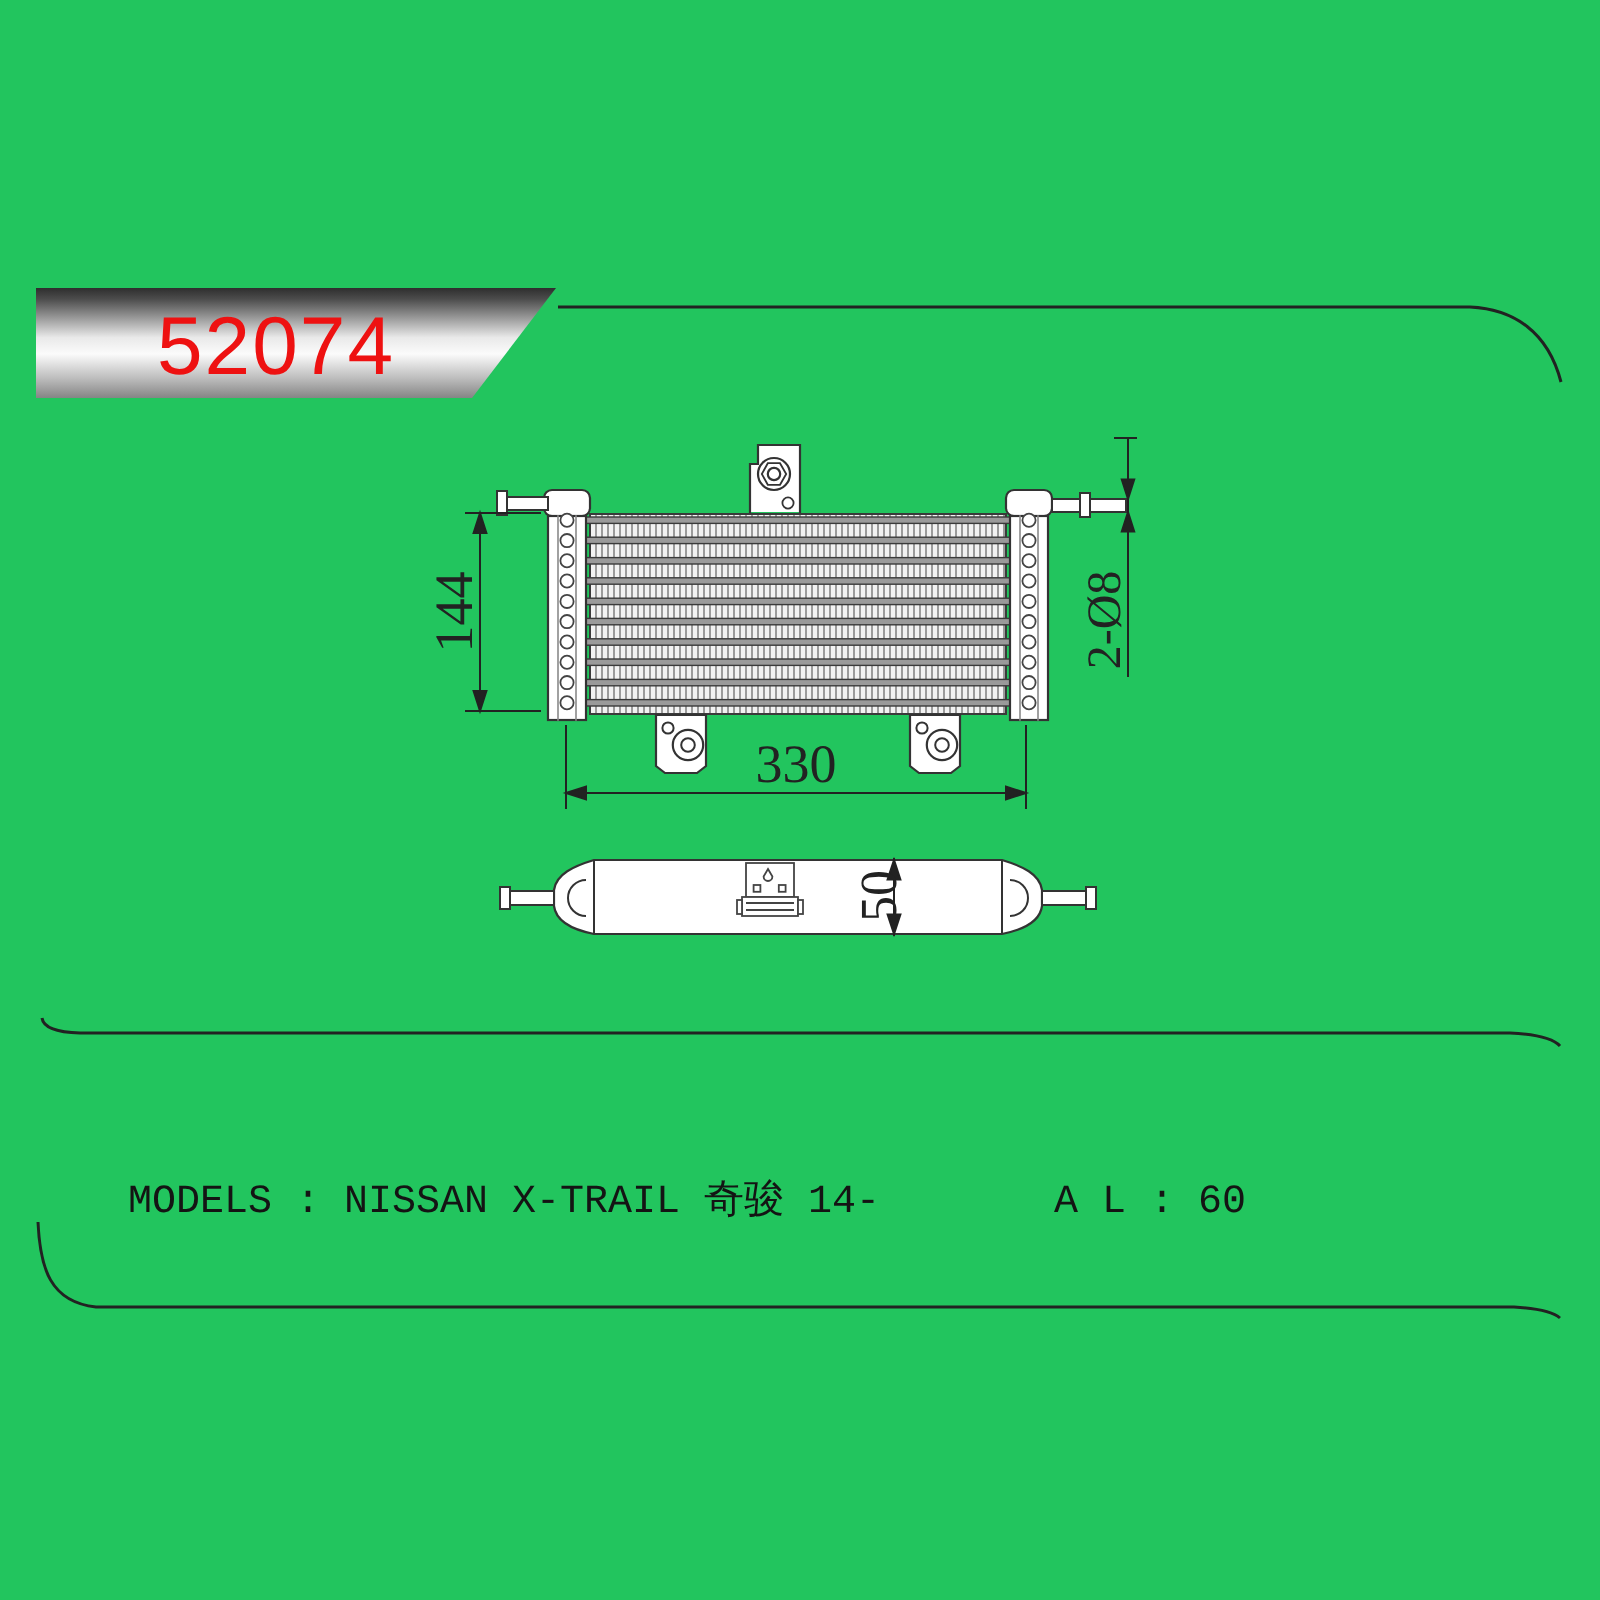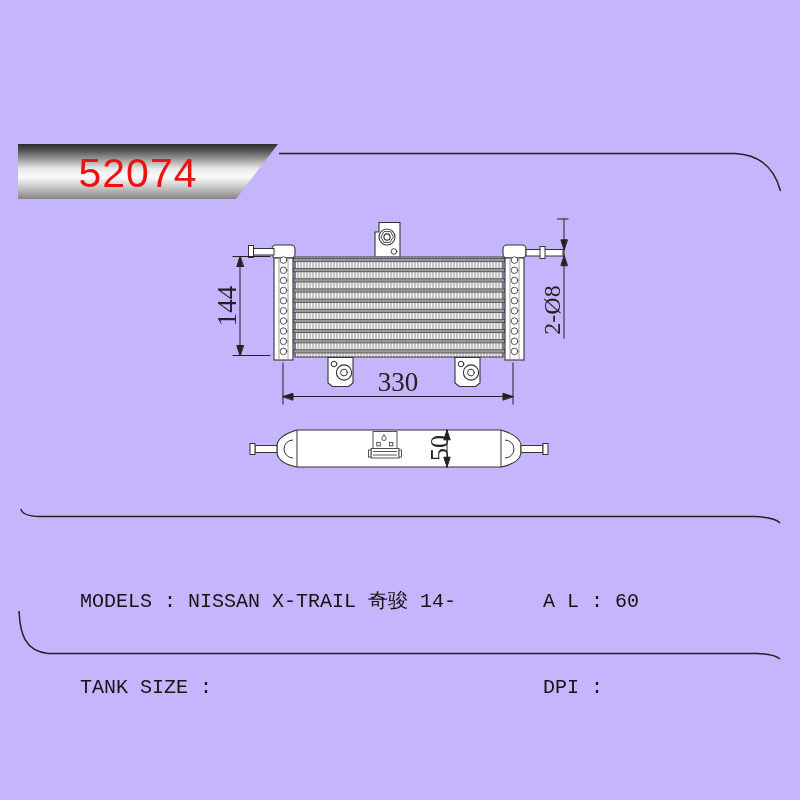--- a/index.html
+++ b/index.html
@@ -1,25 +1,25 @@
 <!DOCTYPE html>
 <html><head>
 <meta charset="utf-8">
 <style>
   html,body{margin:0;padding:0;}
   body{width:800px;height:800px;background:#ffffff;overflow:hidden;
        font-family:"Liberation Sans", sans-serif;}
-  .page{position:relative;width:800px;height:800px;background:#c4b5fd;}
+  .page{position:relative;width:800px;height:800px;background:#22c55e;}
   svg{position:absolute;left:0;top:0;}
   .spec-col{position:absolute;color:#141414;
             font-family:"Liberation Mono","DejaVu Sans Mono",monospace;
             font-size:20px;line-height:28.8px;white-space:pre;}
   #specs-left{left:64px;top:530px;}
   #specs-right{left:527px;top:530px;}
-  .spec-row{height:28.8px;margin-left:16px;}
+  .spec-row{height:28.8px;}
 </style>
 </head>
 <body>
 
 <div class="page">
 
 <svg width="800" height="800" viewBox="0 0 800 800">
   <defs>
     <linearGradient id="metalGrad" x1="0" y1="0" x2="0" y2="1">
       <stop offset="0" stop-color="#2e2e2e"></stop>
@@ -185,22 +185,20 @@
   </g>
 
   <g stroke="#222" stroke-width="1.5" fill="none">
     <path d="M21,509 Q22,516 40,516.5 H755 Q775,517.5 780,523"></path>
     <path d="M19,611 C20,634 25,651 48,653.5 H757 Q775,654.5 780,659"></path>
   </g>
 </svg>
 
 <div id="specs-left" class="spec-col">
   <div class="spec-row">MODELS : NISSAN X-TRAIL 奇骏 14-</div>
-  <div class="spec-row">TANK SIZE :</div>
   
 </div>
 <div id="specs-right" class="spec-col">
   <div class="spec-row">A L : 60</div>
-  <div class="spec-row">DPI :</div>
   
 </div>
 
 </div>
 
 </body></html>

